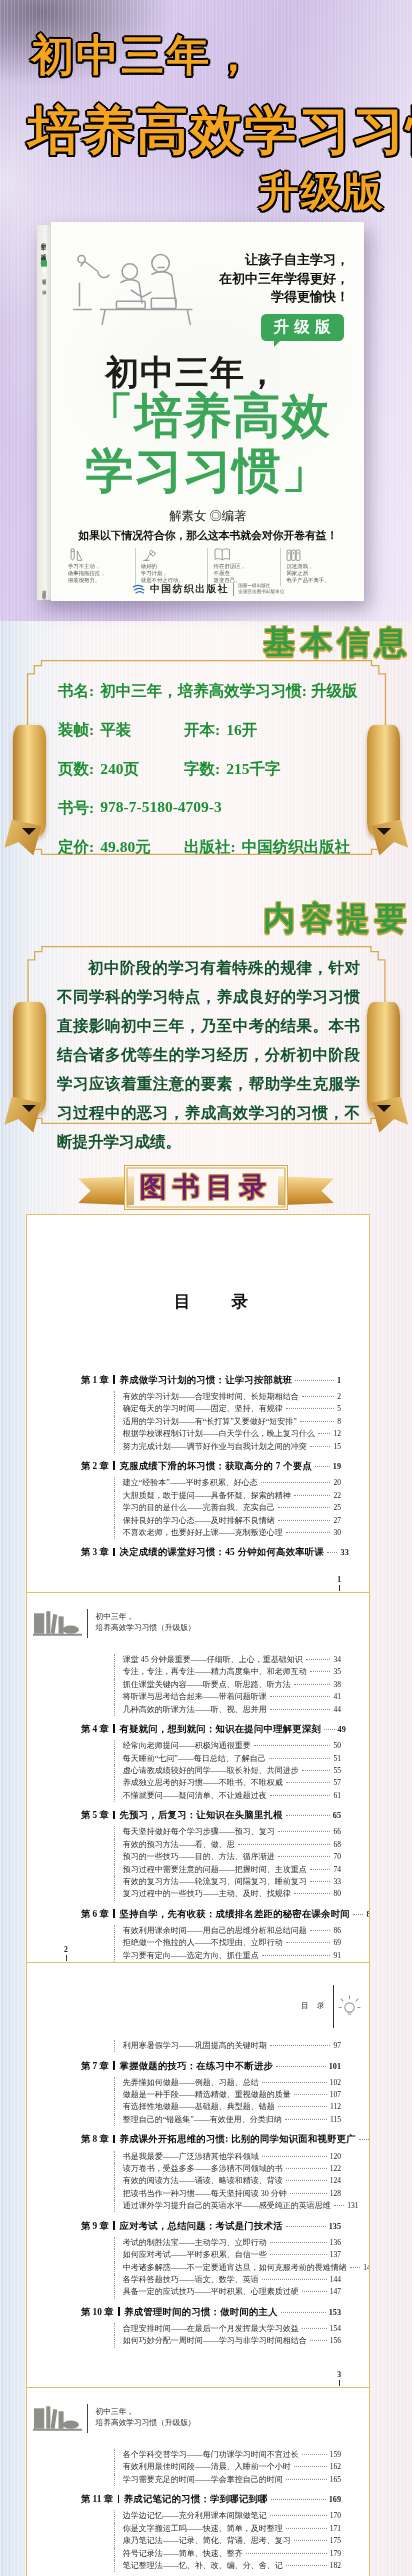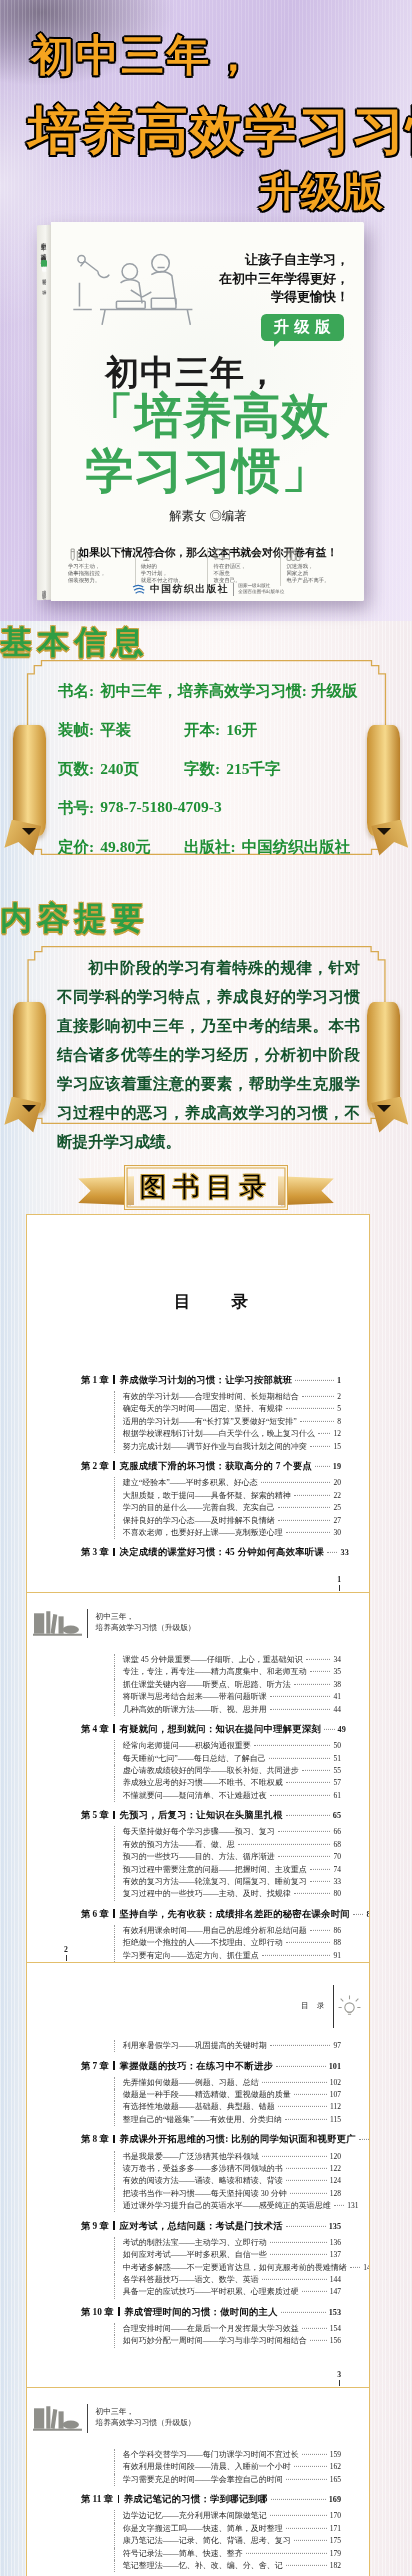--- a/index.html
+++ b/index.html
@@ -44,33 +44,33 @@
       border-radius:0 1.5px 1.5px 0;overflow:hidden;}
   .sketch{position:absolute;left:17.5px;top:30px;}
   .slogan{position:absolute;right:15.5px;top:29px;text-align:right;font-weight:bold;color:#111;font-size:13px;line-height:18.5px;}
   .cov-badge{position:absolute;right:20.6px;top:92px;background:#3BA657;color:#fff;font-size:15.5px;font-weight:bold;
       letter-spacing:5.2px;padding:3.1px 8.2px 3.1px 12.4px;border-radius:5.2px;}
   .cov-badge:after{content:"";position:absolute;left:12.4px;bottom:-6.2px;border:4.1px solid transparent;border-top-color:#3BA657;border-left-color:#3BA657;}
   .t-black{position:absolute;left:0;right:31px;top:128px;text-align:center;font-size:34px;font-weight:bold;color:#1c1c1c;letter-spacing:1px;}
   .t-green{position:absolute;left:0;right:0;text-align:center;font-weight:900;color:#3BA657;font-size:48px;letter-spacing:1px;line-height:1;}
   .g1{top:170px;} .g2{top:225px;}
   .cov-author{position:absolute;left:0;right:0;top:286px;text-align:center;font-size:12.4px;color:#222;font-family:"Liberation Serif",serif;}
-  .cov-qual{position:absolute;left:0;right:0;top:307px;text-align:center;font-size:10.8px;font-weight:bold;color:#111;margin-top:17px;}
+  .cov-qual{position:absolute;left:0;right:0;top:307px;text-align:center;font-size:10.8px;font-weight:bold;color:#111;}
   .pains{position:absolute;left:11.3px;right:11.3px;top:326px;height:38px;display:flex;}
   .pain{flex:1;display:flex;flex-direction:column;align-items:flex-start;padding:0 5.2px;border-left:0.5px solid #cfcfc8;}
   .pain:first-child{border-left:none;}
   .pain svg{margin-bottom:1.5px;}
   .pain span{font-size:5.4px;color:#555;line-height:7.2px;display:block;}
   .pub-row{position:absolute;left:0;right:0;bottom:5.2px;display:flex;align-items:center;justify-content:center;gap:4.1px;}
   .pub-name{font-size:9.8px;font-weight:bold;color:#2b2b2b;letter-spacing:1.5px;font-family:"Liberation Serif",serif;}
   .pub-notes{border-left:0.5px solid #999;padding-left:4.1px;display:flex;flex-direction:column;}
   .pub-notes span{font-size:4.6px;color:#555;line-height:6.2px;}
 
   
-  .sec-head{position:absolute;left:0;width:412px;text-align:left;font-size:32px;font-weight:900;color:#2F9E44;
+  .sec-head{position:absolute;left:0;width:412px;text-align:right;font-size:32px;font-weight:900;color:#2F9E44;
     letter-spacing:5.2px;font-family:"Liberation Serif","DejaVu Serif",serif;
     text-shadow:-1px -1px 0 #C9A23F,1px -1px 0 #C9A23F,-1px 1px 0 #C9A23F,1px 1px 0 #C9A23F,0 1.5px 0 #C9A23F;}
   .h-basic{top:621px;} .h-sum{top:897px;}
 
   
   .plaque{position:absolute;left:26px;width:361px;}
   .p1{top:659px;height:197px;} .p2{top:945px;height:180px;}
   .plaque .frame{position:absolute;left:0;top:0;}
   .ribbon{position:absolute;width:33px;height:111px;background:linear-gradient(90deg,#b97f28,#f6d98c 45%,#c89032);
     border-radius:7.2px/13.4px;box-shadow:0 2.1px 4.1px rgba(120,80,20,.35);}
@@ -86,21 +86,21 @@
   .irow .grp{display:flex;text-align:right;} .irow .gw{width:126px;}
   .irow .lab{margin-right:6.2px;} 
   .sum-text{position:absolute;left:31px;right:27px;top:8.2px;margin:0;text-indent:2em;text-align:justify;
     font-family:"Liberation Serif",serif;font-weight:bold;color:#14532d;font-size:15.5px;line-height:29px;}
 
   
   .banner{position:absolute;height:54px;}
   .b-toc{left:72px;top:1165px;width:268px;}
   .bbox{position:absolute;left:52px;right:52px;top:0;bottom:9.3px;border:1.5px solid #D9A84E;box-shadow:inset 0 0 0 1.5px #fdf6e3,inset 0 0 0 2.6px #D9A84E;
     display:flex;align-items:center;justify-content:center;background:rgba(253,250,243,.35);}
-  .bbox span{font-size:27px;font-weight:400;color:#000000;letter-spacing:6.2px;font-family:"Liberation Serif",serif;
+  .bbox span{font-size:27px;font-weight:700;color:#701a75;letter-spacing:6.2px;font-family:"Liberation Serif",serif;
     text-shadow:-1px -1px 0 #C9A23F,1px -1px 0 #C9A23F,-1px 1px 0 #C9A23F,1px 1px 0 #C9A23F;}
   .wing{position:absolute;top:11.3px;width:62px;height:29px;background:linear-gradient(180deg,#f7dd9b,#d29a3a 70%,#b97f28);}
   .wing.wl{left:0;clip-path:polygon(100% 0,100% 100%,10% 92%,30% 50%,10% 8%);}
   .wing.wr{right:0;clip-path:polygon(0 0,0 100%,90% 92%,70% 50%,90% 8%);}
   .wing:after{content:"";position:absolute;top:100%;width:0;height:0;border:5.2px solid transparent;}
   .wl:after{right:3.1px;border-top-color:#120d05;border-right-color:#120d05;}
   .wr:after{left:3.1px;border-top-color:#120d05;border-left-color:#120d05;}
 
   
   .tocbox{position:absolute;left:26px;top:1214px;width:344px;height:1701px;box-sizing:border-box;
@@ -527,21 +527,21 @@
     <span class="pg">85</span>
   </div>
           <div class="ti">
     <span class="lbl">有效利用课余时间——用自己的思维分析和总结问题</span>
     <span class="lead"></span>
     <span class="pg">86</span>
   </div>
           <div class="ti">
     <span class="lbl">拒绝做一个拖拉的人——不找理由、立即行动</span>
     <span class="lead"></span>
-    <span class="pg">88</span>
+    <span class="pg">69</span>
   </div>
           <div class="ti">
     <span class="lbl">学习要有定向——选定方向、抓住重点</span>
     <span class="lead"></span>
     <span class="pg">91</span>
   </div>
           <div class="ti">
     <span class="lbl">找到自己的自学方法——借鉴别人的学习经验</span>
 
     <span class="pg">94</span>

